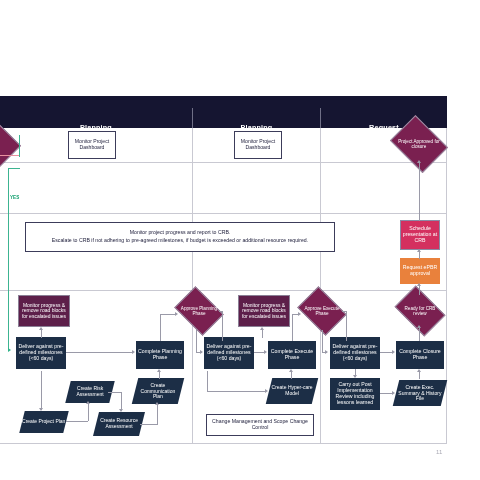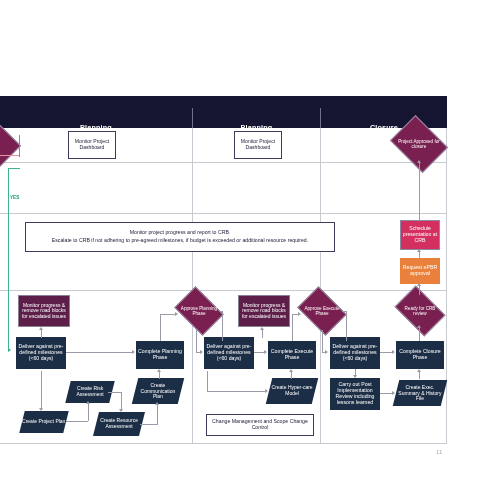--- a/index.html
+++ b/index.html
@@ -68,21 +68,21 @@
 </style>
 </head>
 <body>
 
 <div id="slide">
 
   <div class="topband"></div>
   <div class="headerrow">
     <div class="hdr-cell" style="left:0;width:192px;">Planning</div>
     <div class="hdr-cell" style="left:193px;width:127px;">Planning</div>
-    <div class="hdr-cell" style="left:321px;width:126px;">Closure</div>
+    <div class="hdr-cell" style="left:321px;width:126px;">Request</div>
   </div>
   <div class="hdr-sep" style="left:192px;"></div>
   <div class="hdr-sep" style="left:320px;"></div>
 
   <div class="grid-line-h" style="left:0;top:162px;width:447px;"></div>
   <div class="grid-line-h" style="left:0;top:213px;width:447px;"></div>
   <div class="grid-line-h" style="left:0;top:290px;width:447px;"></div>
   <div class="grid-line-h" style="left:0;top:443px;width:447px;"></div>
 
   <div class="grid-line-v" style="left:192px;top:128px;height:315px;"></div>

